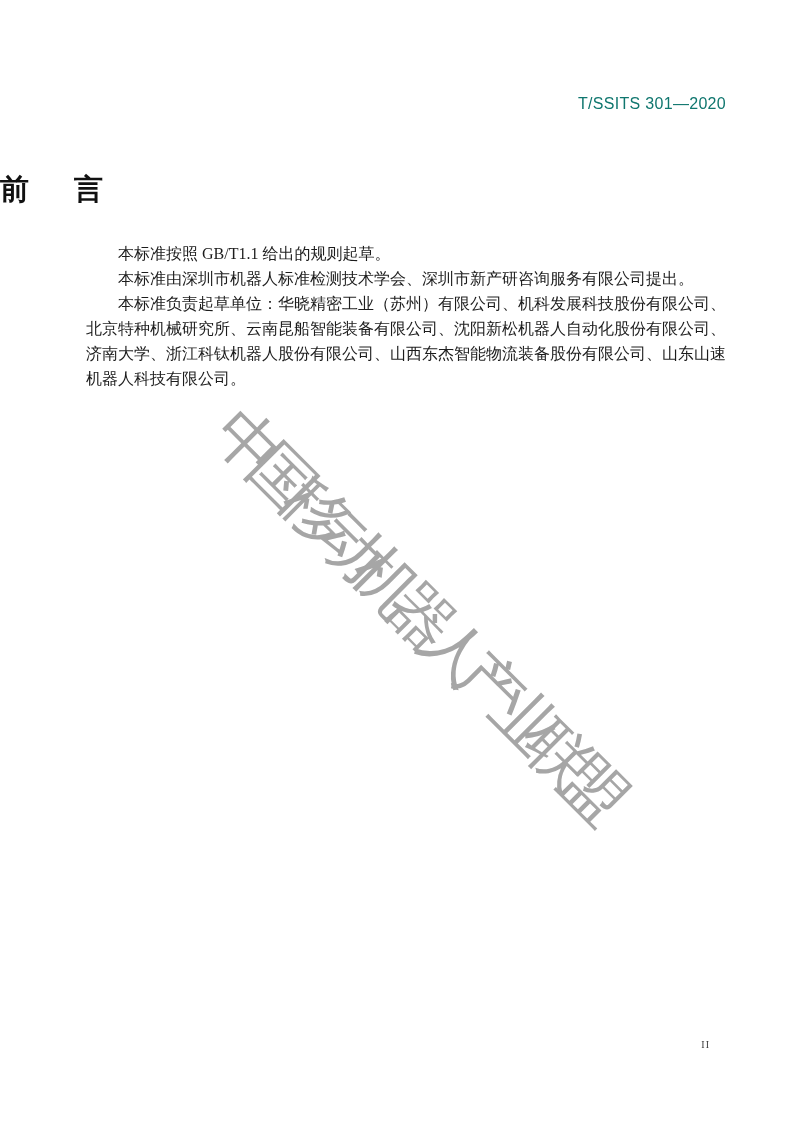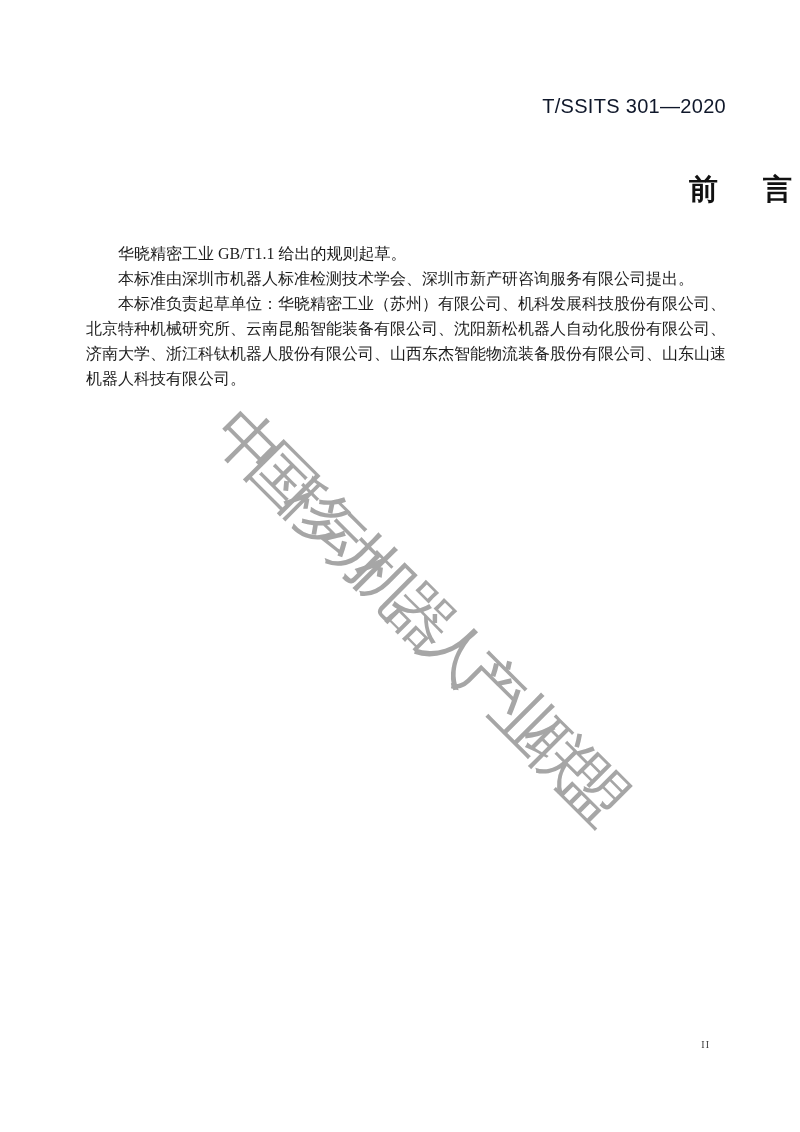--- a/index.html
+++ b/index.html
@@ -14,31 +14,31 @@
   .page {
     position: absolute;
     inset: 0;
     background: #ffffff;
   }
   .doc-code {
     position: absolute;
     top: 95px;
     right: 74px;
     font-family: "Liberation Sans", sans-serif;
-    font-size: 20px;
+    font-size: 16px;
     letter-spacing: 0.3px;
-    color: #0f172a;
+    color: #0f766e;
     z-index: 2;
   }
   .doc-title {
     position: absolute;
     top: 170px;
     left: 0;
     width: 100%;
-    text-align: right;
+    text-align: left;
     font-family: Liberation Sans, sans-serif;
     font-weight: bold;
     font-size: 29px;
     letter-spacing: 8px;
     color: #111111;
     z-index: 2;
   }
   .content {
     position: absolute;
     top: 241px;
@@ -86,20 +86,20 @@
 
 <div class="page">
 
   <div class="doc-code">T/SSITS 301—2020</div>
 
   <h1 class="doc-title">前　言</h1>
 
   <div class="watermark">中国移动机器人产业联盟</div>
 
   <div class="content">
-    <p>华晓精密工业 GB/T1.1 给出的规则起草。</p>
+    <p>本标准按照 GB/T1.1 给出的规则起草。</p>
     <p>本标准由深圳市机器人标准检测技术学会、深圳市新产研咨询服务有限公司提出。</p>
     <p>本标准负责起草单位：华晓精密工业（苏州）有限公司、机科发展科技股份有限公司、北京特种机械研究所、云南昆船智能装备有限公司、沈阳新松机器人自动化股份有限公司、济南大学、浙江科钛机器人股份有限公司、山西东杰智能物流装备股份有限公司、山东山速机器人科技有限公司。</p>
   </div>
 
   <div class="page-number">II</div>
 
 </div>
 
 </body></html>

